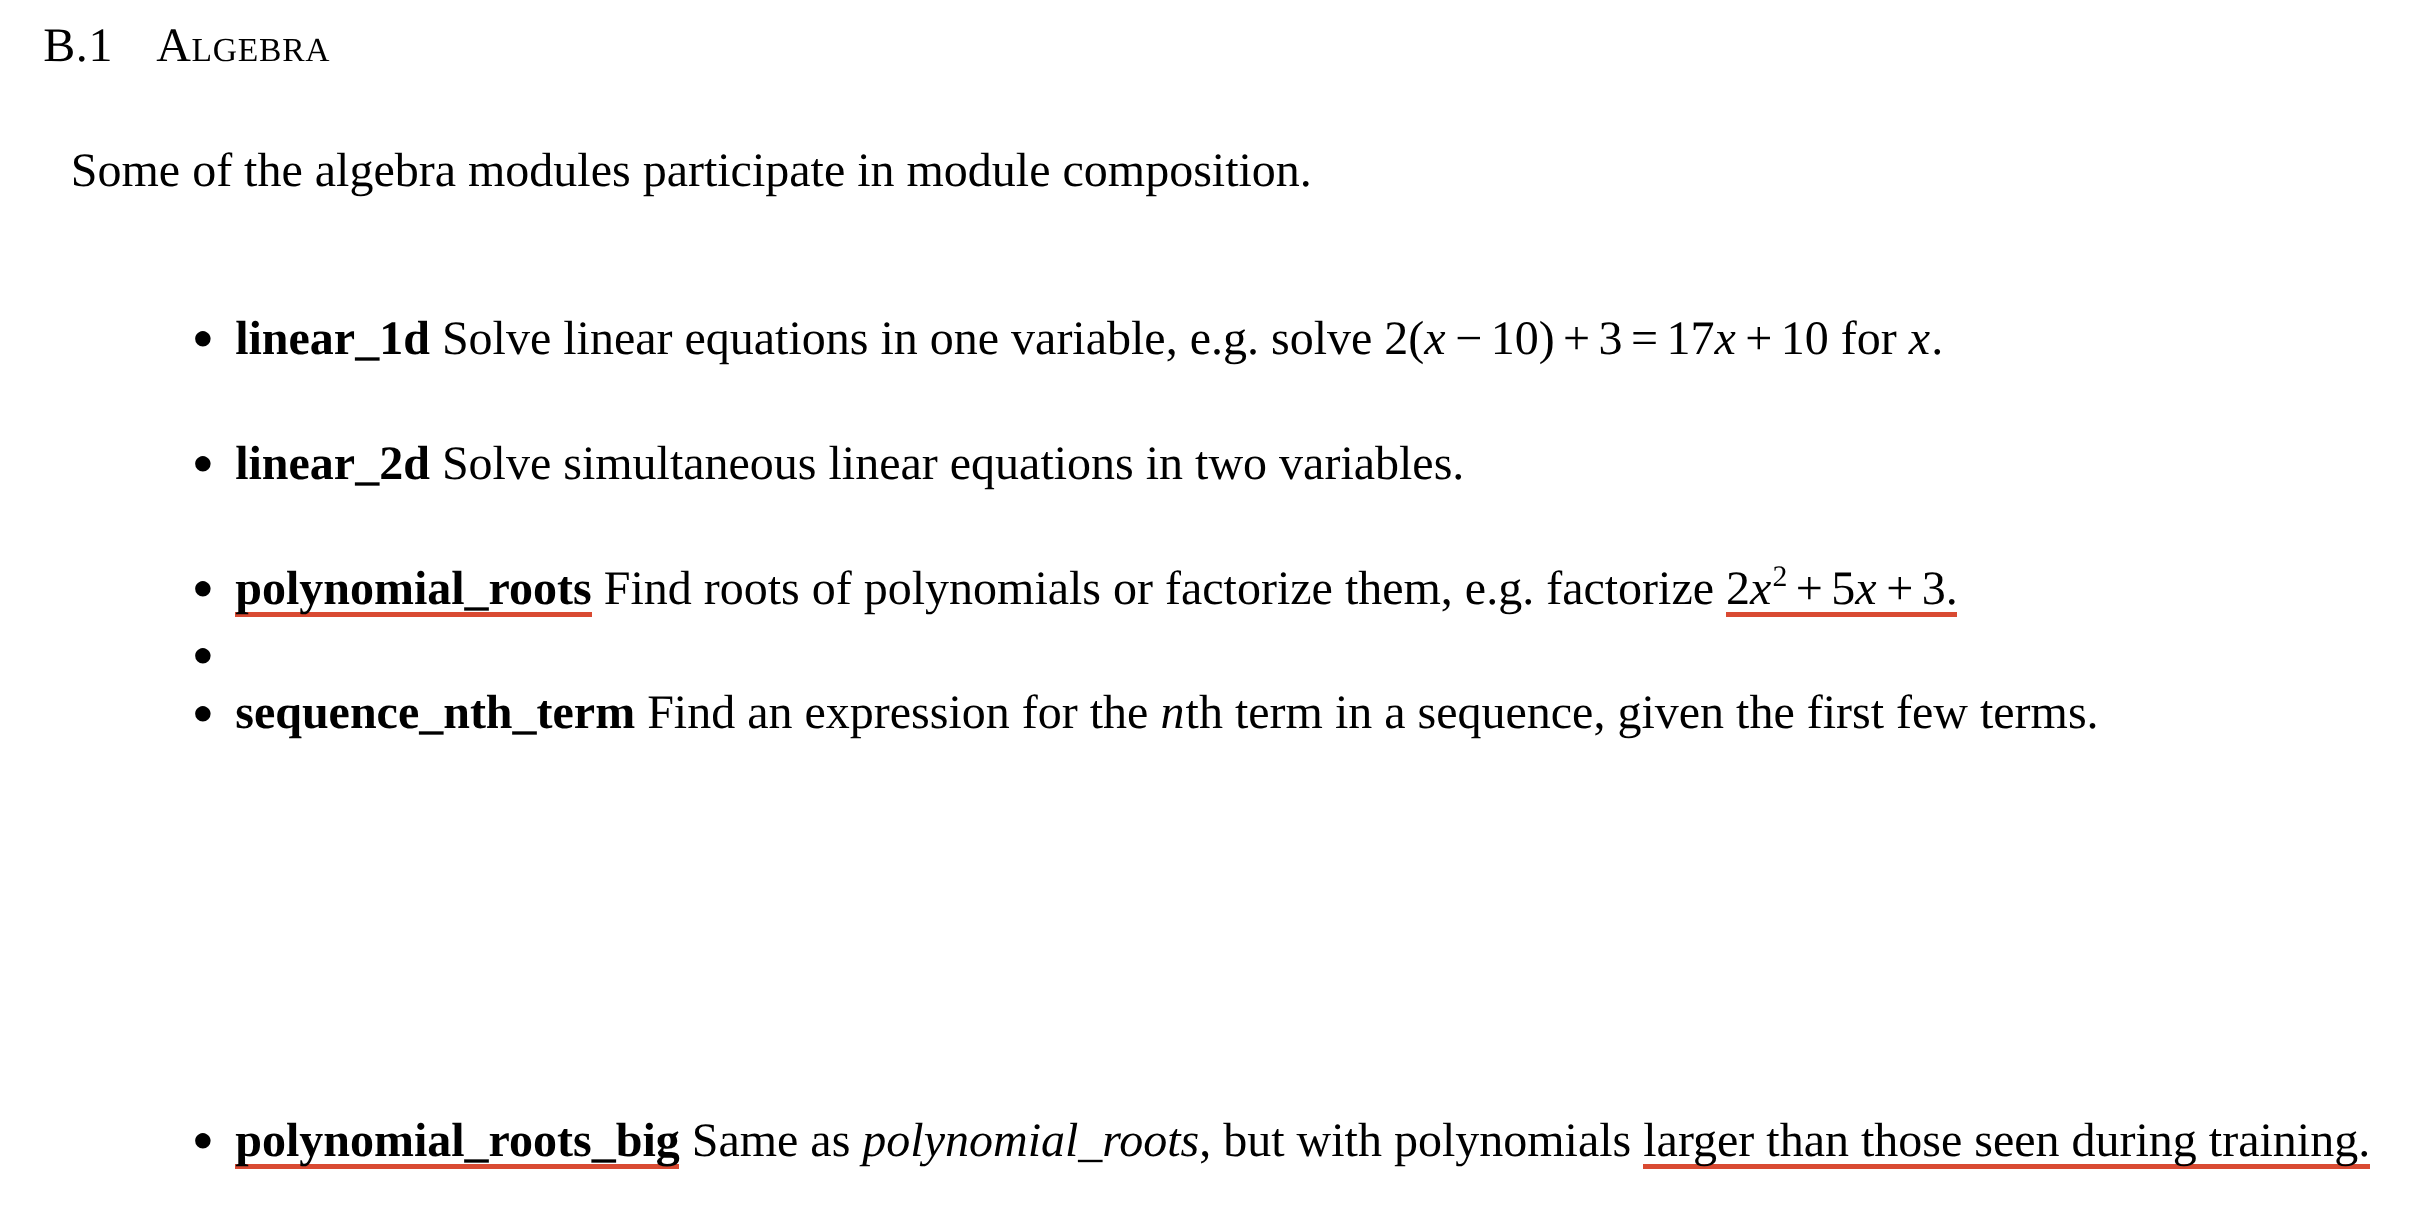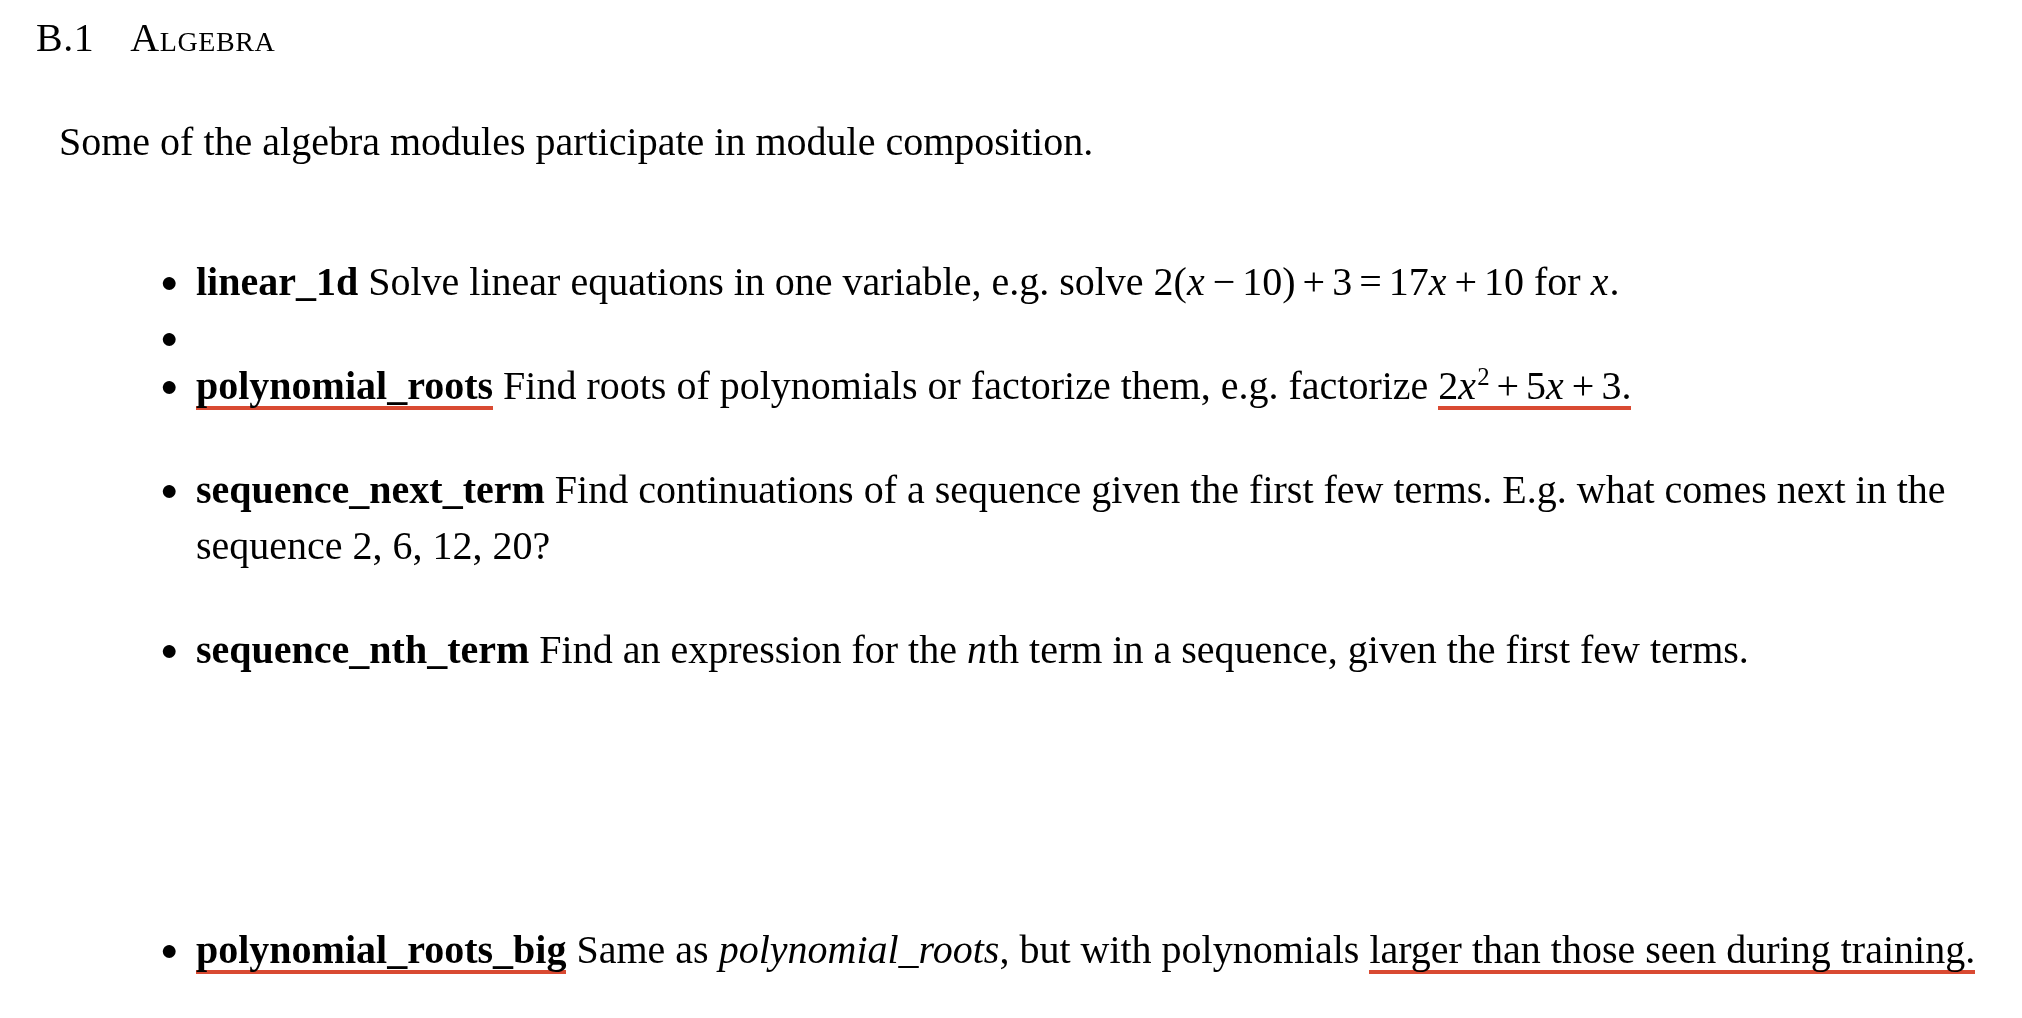--- a/index.html
+++ b/index.html
@@ -129,28 +129,28 @@
 
   <div class="para" id="intro-para">Some of the algebra modules participate in module composition.</div>
 
   <div class="bullet-list" id="algebra-list">
       <div class="bullet-item">
         <span class="dot">●</span>
         <span class="bullet-body"><span class="mod">linear_1d</span><span> Solve linear equations in one variable, e.g. solve </span><span class="math"><span class="num">2</span><span class="paren">(</span><span class="var">x</span><span class="op">−</span><span class="num">10</span><span class="paren">)</span><span class="op">+</span><span class="num">3</span><span class="op">=</span><span class="num">17</span><span class="var">x</span><span class="op">+</span><span class="num">10</span></span><span> for </span><span class="math"><span class="var">x</span><span class="num">.</span></span></span>
       </div>
       <div class="bullet-item">
         <span class="dot">●</span>
+        <span class="bullet-body"><span class="mod">linear_2d</span><span> Solve simultaneous linear equations in two variables.</span></span>
       </div>
       <div class="bullet-item">
         <span class="dot">●</span>
         <span class="bullet-body"><span class="mod uline-red">polynomial_roots</span><span> Find roots of polynomials or factorize them, e.g. factorize </span><span class="math uline-red"><span class="num">2</span><span class="var">x</span><sup class="exp">2</sup><span class="op">+</span><span class="num">5</span><span class="var">x</span><span class="op">+</span><span class="num">3</span><span class="num">.</span></span></span>
       </div>
       <div class="bullet-item">
         <span class="dot">●</span>
-        <span class="bullet-body"><span class="mod">sequence_next_term</span><span> Find continuations of a sequence given the first few terms. E.g. what comes next in the sequence </span><span class="math"><span class="num">2,</span> <span class="num">6,</span> <span class="num">12,</span> <span class="num">20?</span></span></span>
       </div>
       <div class="bullet-item">
         <span class="dot">●</span>
         <span class="bullet-body"><span class="mod">sequence_nth_term</span><span> Find an expression for the </span><span class="math"><span class="var">n</span></span><span>th term in a sequence, given the first few terms.</span></span>
       </div>
     </div>
 
 
   <div class="bullet-list" id="extrapolation-list">
       <div class="bullet-item">

